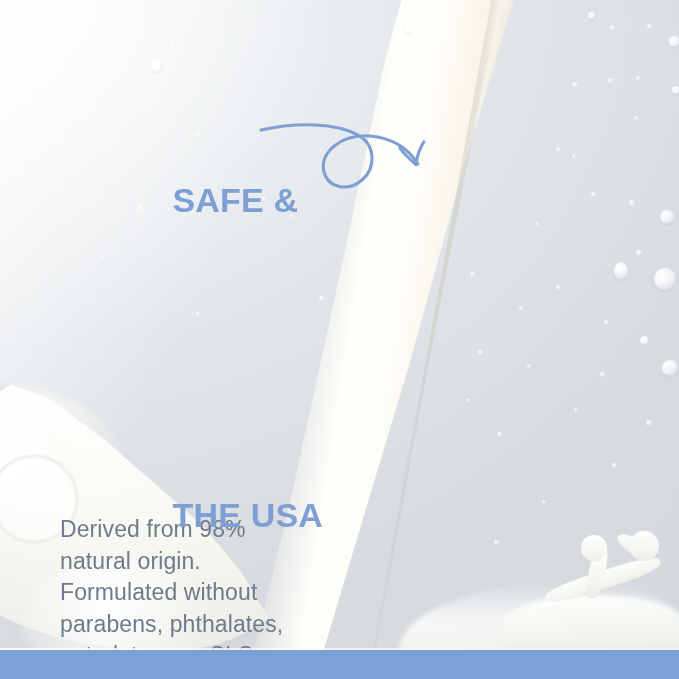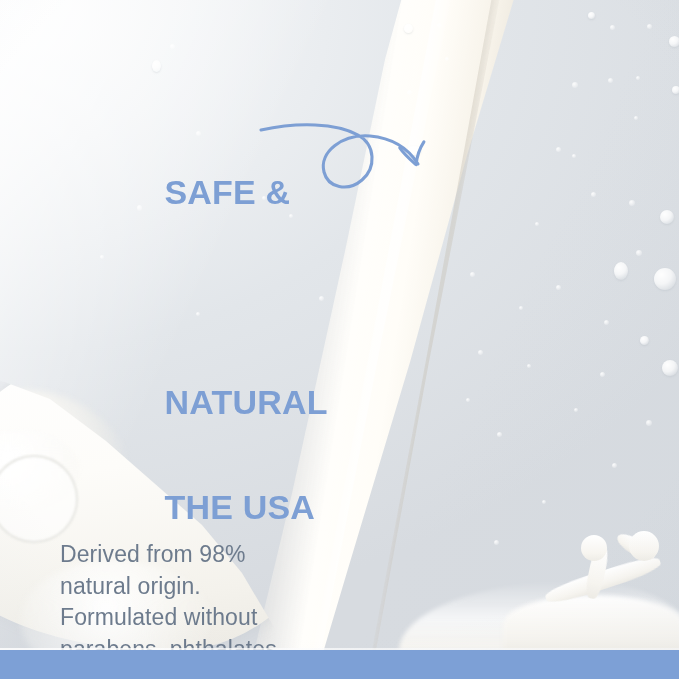--- a/index.html
+++ b/index.html
@@ -198,21 +198,21 @@
   .block { position: absolute; left: 60px; }
   .block-safe { top: 62px; }
   .block-usa  { top: 342px; }
 
   .headline {
     font-size: 34px;
     line-height: 35px;
     font-weight: 700;
     letter-spacing: 0.2px;
     color: #7d9fd4;
-    margin: 8px;
+    margin: 16px;
     white-space: pre;
   }
   .headline .hl-line {
     display: block;
     position: relative;
     width: max-content;
   }
   .hl-band {
     position: absolute;
     left: -5px;
@@ -346,21 +346,20 @@
 
   <div class="content">
 
     <div class="block block-safe">
       <h2 class="headline">
         <span class="hl-line">
           <span>SAFE &amp;</span>
         </span>
         <span class="hl-line">
           <span class="hl-band band-natural"></span>
-          <span>NATURAL</span>
         </span>
       </h2>
       <p class="body-copy">Derived from 98%
 natural origin.
 Formulated without
 parabens, phthalates,
 petrolatum, or SLS</p>
     </div>
 
     <div class="block block-usa">

